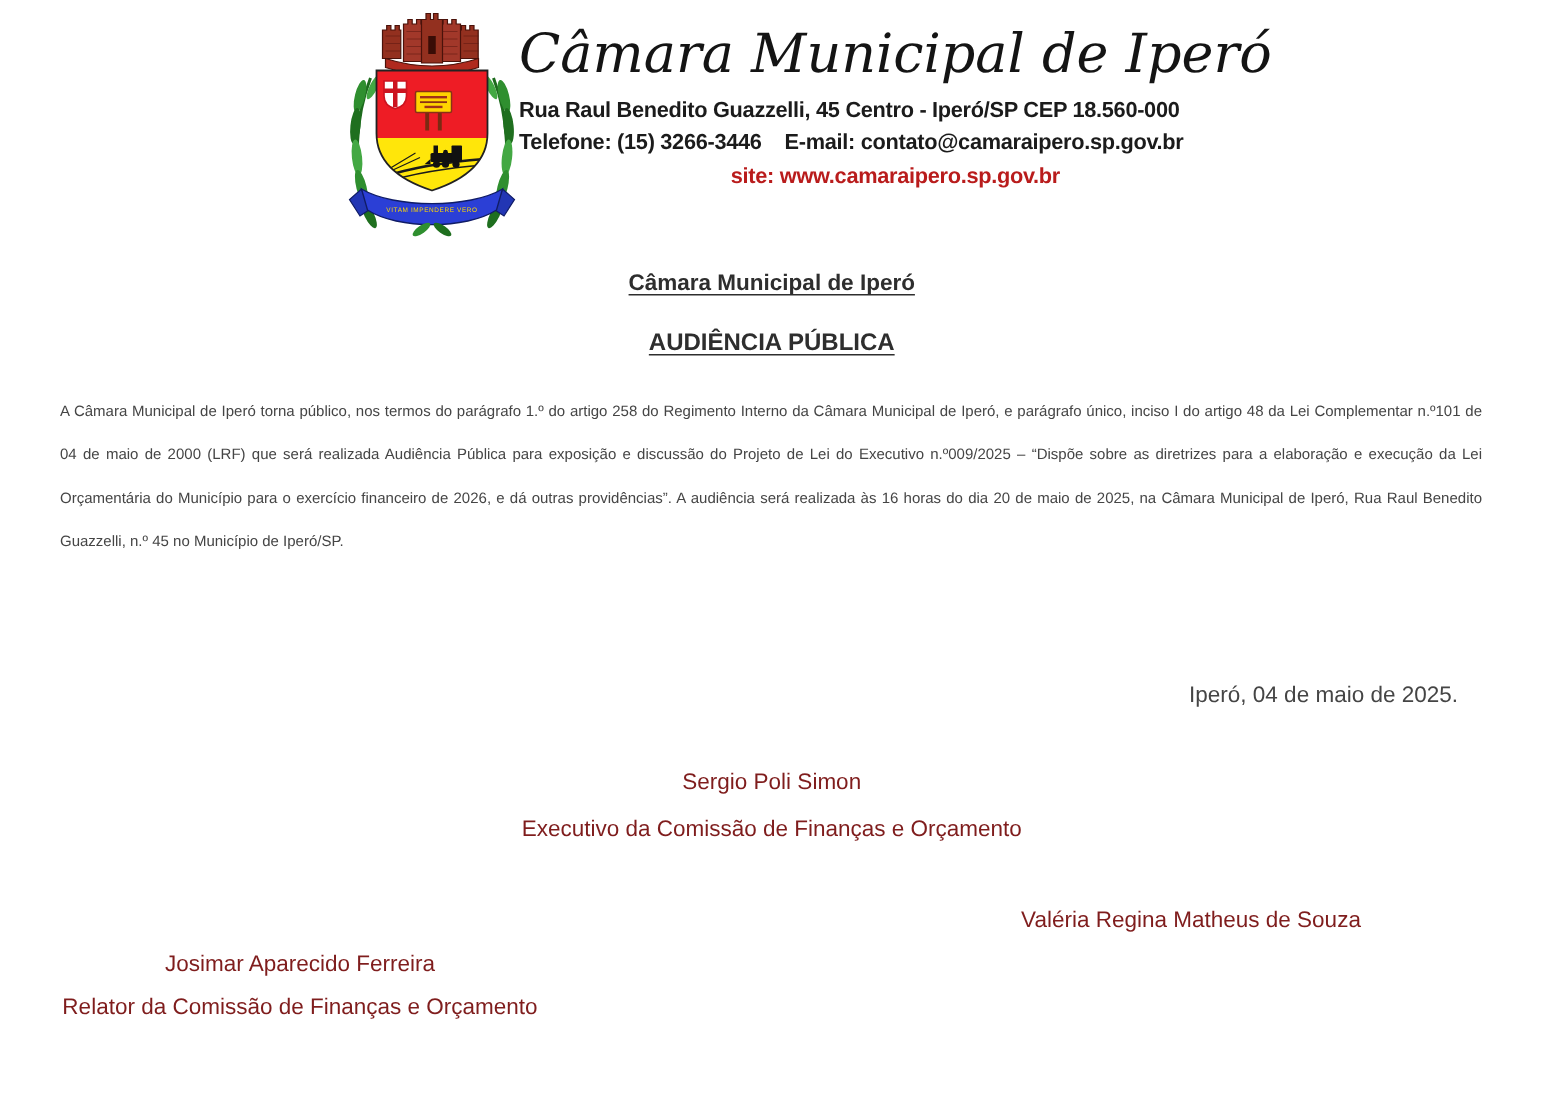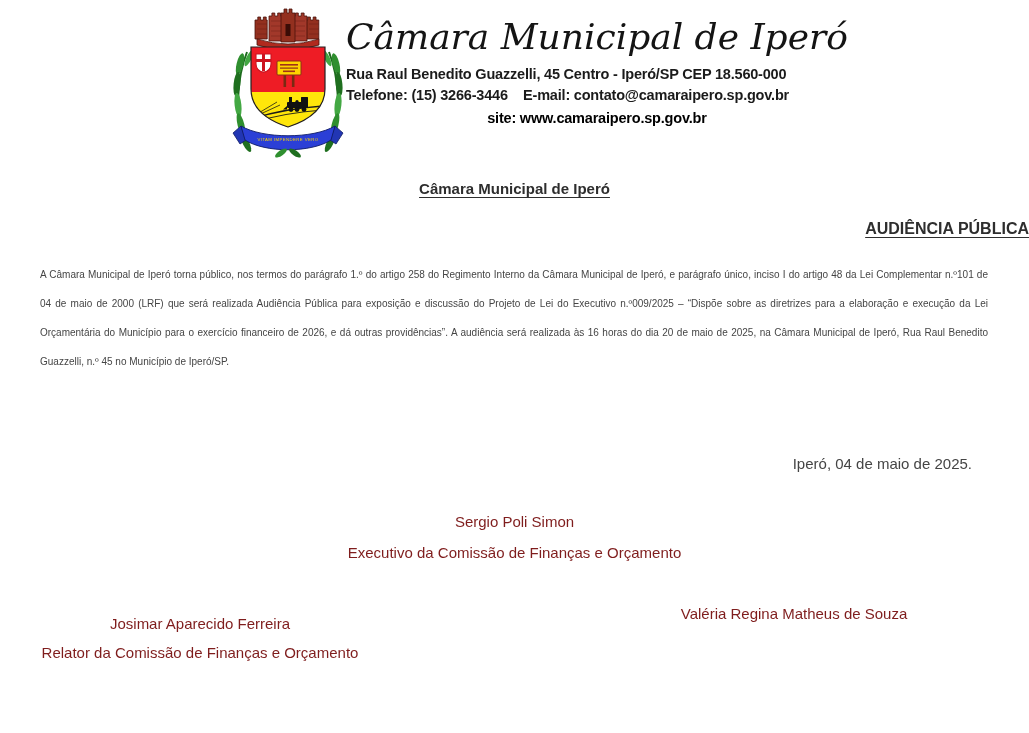--- a/index.html
+++ b/index.html
@@ -14,46 +14,46 @@
   .crest{position:absolute;left:231px;top:6px;width:114px;height:154px;}
   .header-text{position:absolute;left:346px;top:14px;display:inline-flex;flex-direction:column;}
   .org-title{
     font-family:"DejaVu Serif","Liberation Serif",serif;
     font-style:italic;font-weight:500;
     font-size:36px;line-height:1.25;color:#141414;white-space:nowrap;
   }
   .lh-line{font-weight:bold;font-size:14.5px;letter-spacing:-0.2px;color:#1b1b1b;white-space:pre;}
   .lh-address{margin-top:7px;}
   .lh-phone{margin-top:5px;}
-  .lh-site{margin-top:7px;text-align:center;color:#000000;}
+  .lh-site{margin-top:7px;text-align:center;color:#b91c1c;}
   
   .doc-h1{
     position:absolute;top:180px;left:0;width:100%;
     text-align:center;font-weight:bold;font-size:15px;color:#2e2e2e;
     text-decoration:underline;text-underline-offset:3px;
   }
   .doc-h2{
     position:absolute;top:220px;left:0;width:100%;
-    text-align:right;font-weight:bold;font-size:16px;color:#2e2e2e;
+    text-align:center;font-weight:bold;font-size:16px;color:#2e2e2e;
     text-decoration:underline;text-underline-offset:3px;
   }
   
   .doc-body{
     position:absolute;left:40px;top:250px;width:948px;
     font-size:10px;line-height:29px;color:#454545;
     text-align:justify;text-justify:inter-word;
   }
   .doc-date{
     position:absolute;left:40px;top:455px;width:932px;
     text-align:right;font-size:15px;color:#454545;
   }
   
   .sig{font-size:15px;color:#7f1d1d;text-align:center;}
   .sig-center{position:absolute;left:0;top:506px;width:100%;line-height:31px;}
-  .sig-left{position:absolute;left:0;top:609px;width:400px;line-height:29px;}
+  .sig-left{position:absolute;left:0;top:628px;width:400px;line-height:29px;}
   .sig-right{position:absolute;left:594px;top:599px;width:400px;line-height:29px;}
 </style>
 </head>
 <body>
 
 <div class="page">
 
   <svg class="crest" viewBox="0 0 114 154" xmlns="http://www.w3.org/2000/svg">
 
     <g>

